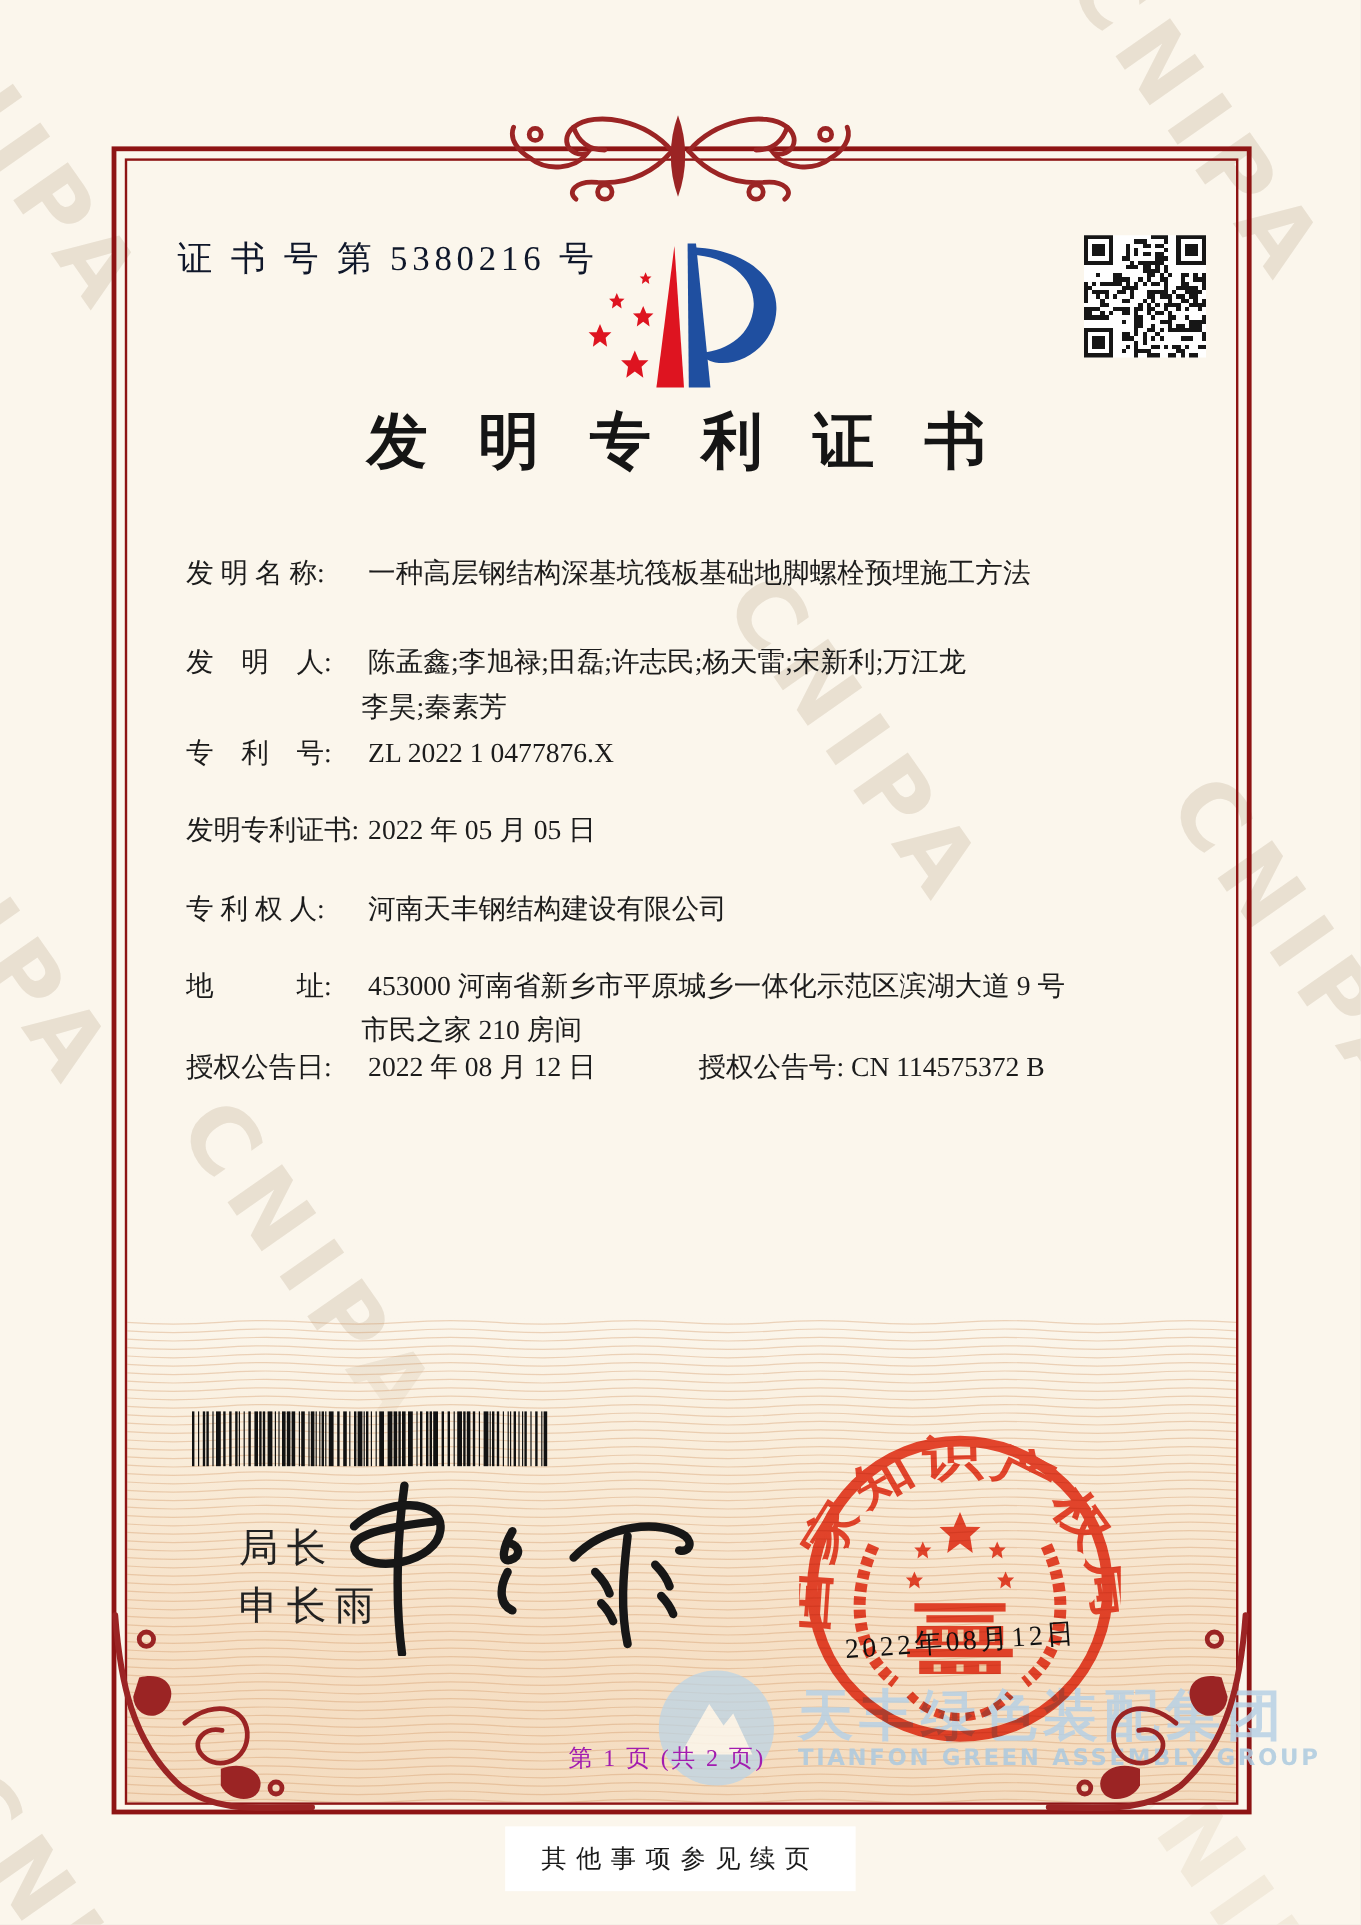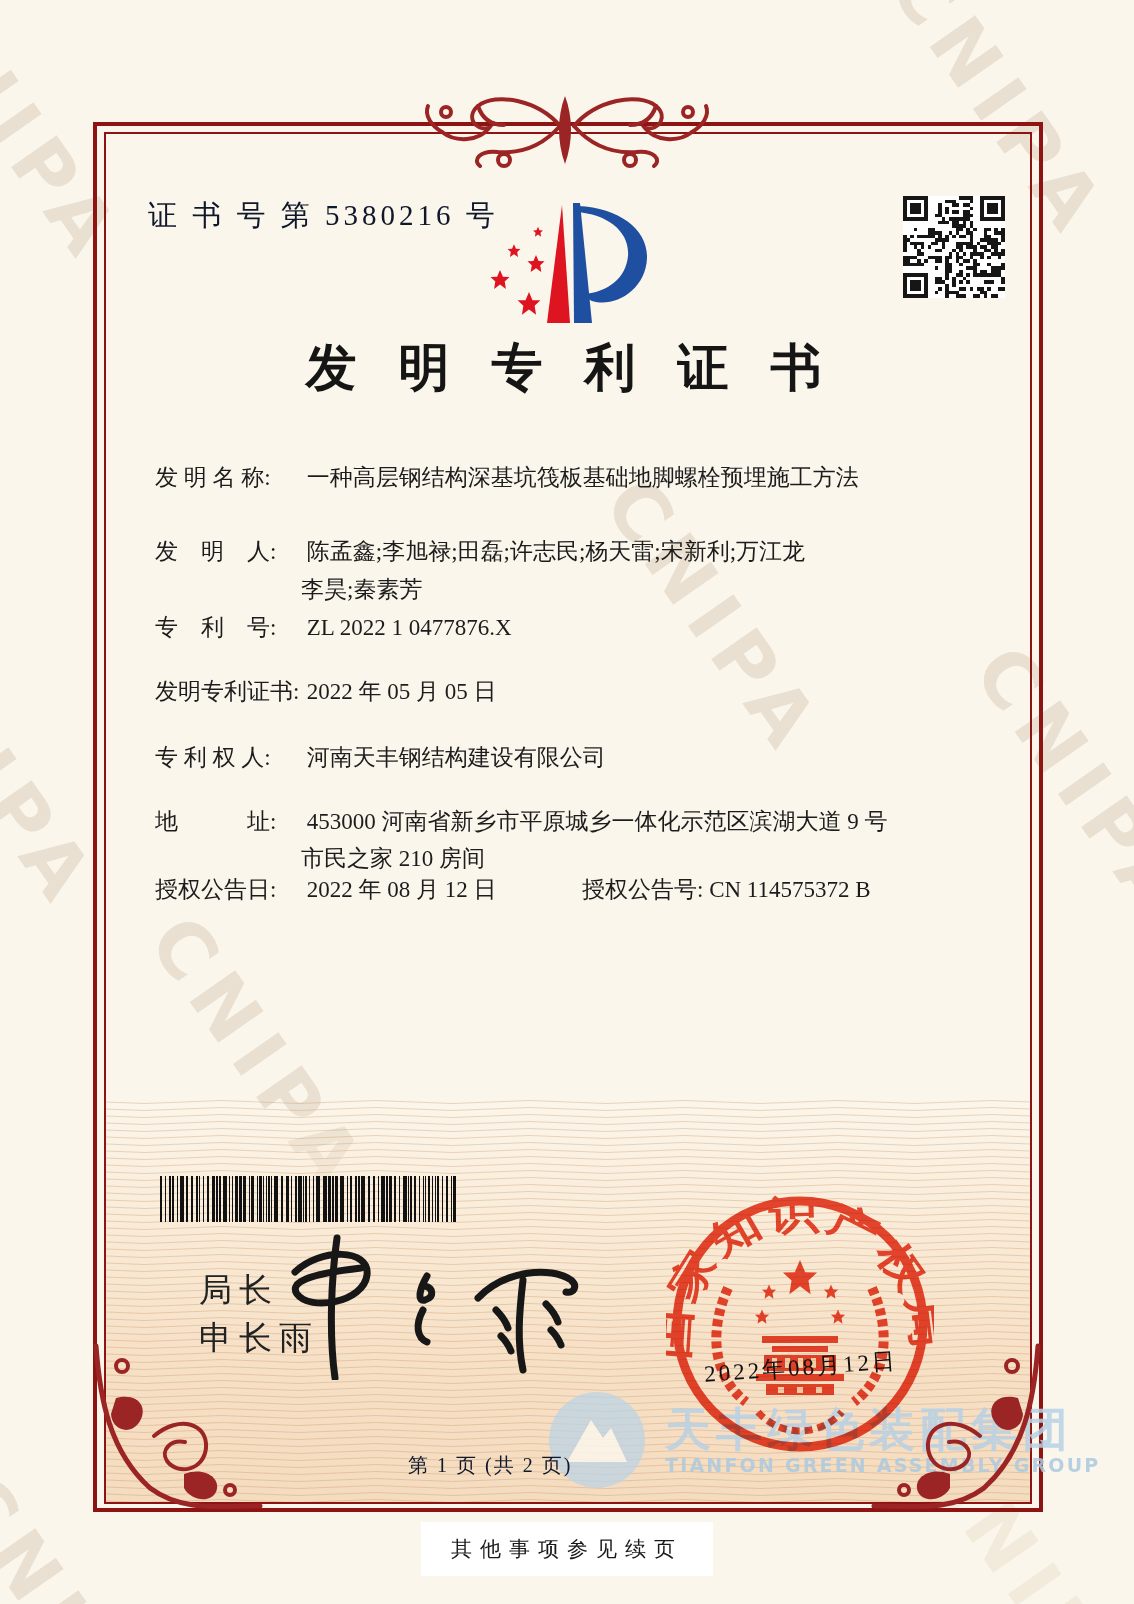--- a/index.html
+++ b/index.html
@@ -36,22 +36,22 @@
   .sig{position:absolute;left:265px;top:1230px;z-index:4;}
   .sig path{fill:none;stroke:#171717;stroke-width:7;stroke-linecap:round;stroke-linejoin:round;}
   .tianfon{position:absolute;left:545px;top:1388px;display:flex;align-items:center;gap:16px;z-index:2;opacity:.85;}
   .tianfon .txt .cn{font-family:"DejaVu Sans","Liberation Sans",sans-serif;font-weight:bold;font-size:46px;
       letter-spacing:5px;color:#b7d1e5;line-height:1.1;}
   .tianfon .txt .en{font-family:"DejaVu Sans","Liberation Sans",sans-serif;font-weight:bold;font-size:19px;
       letter-spacing:2.2px;color:#accae0;}
   .seal{position:absolute;left:666px;top:1190px;z-index:5;mix-blend-mode:multiply;opacity:.95;}
   .seal-date{position:absolute;left:676px;top:1352px;width:250px;text-align:center;font-size:23px;
       letter-spacing:3px;color:#101010;transform:rotate(-4deg);z-index:6;}
-  .page-info{position:absolute;left:408px;top:1452px;width:230px;text-align:left;font-size:20px;
-      letter-spacing:2px;color:#0f172a;z-index:4;}
+  .page-info{position:absolute;left:408px;top:1452px;width:230px;text-align:right;font-size:20px;
+      letter-spacing:2px;color:#a21caf;z-index:4;}
   .footer-note{position:absolute;left:50%;top:1522px;transform:translateX(-50%);background:#ffffff;
       padding:13px 30px;font-size:21px;letter-spacing:8px;color:#1a1a1a;z-index:4;white-space:nowrap;}
   .qr{position:absolute;left:903px;top:196px;width:102px;height:102px;z-index:4;}
   .cnipa-logo{position:absolute;left:450px;top:180px;z-index:4;}
 </style>
 </head>
 <body>
 
 <div class="page">
 

